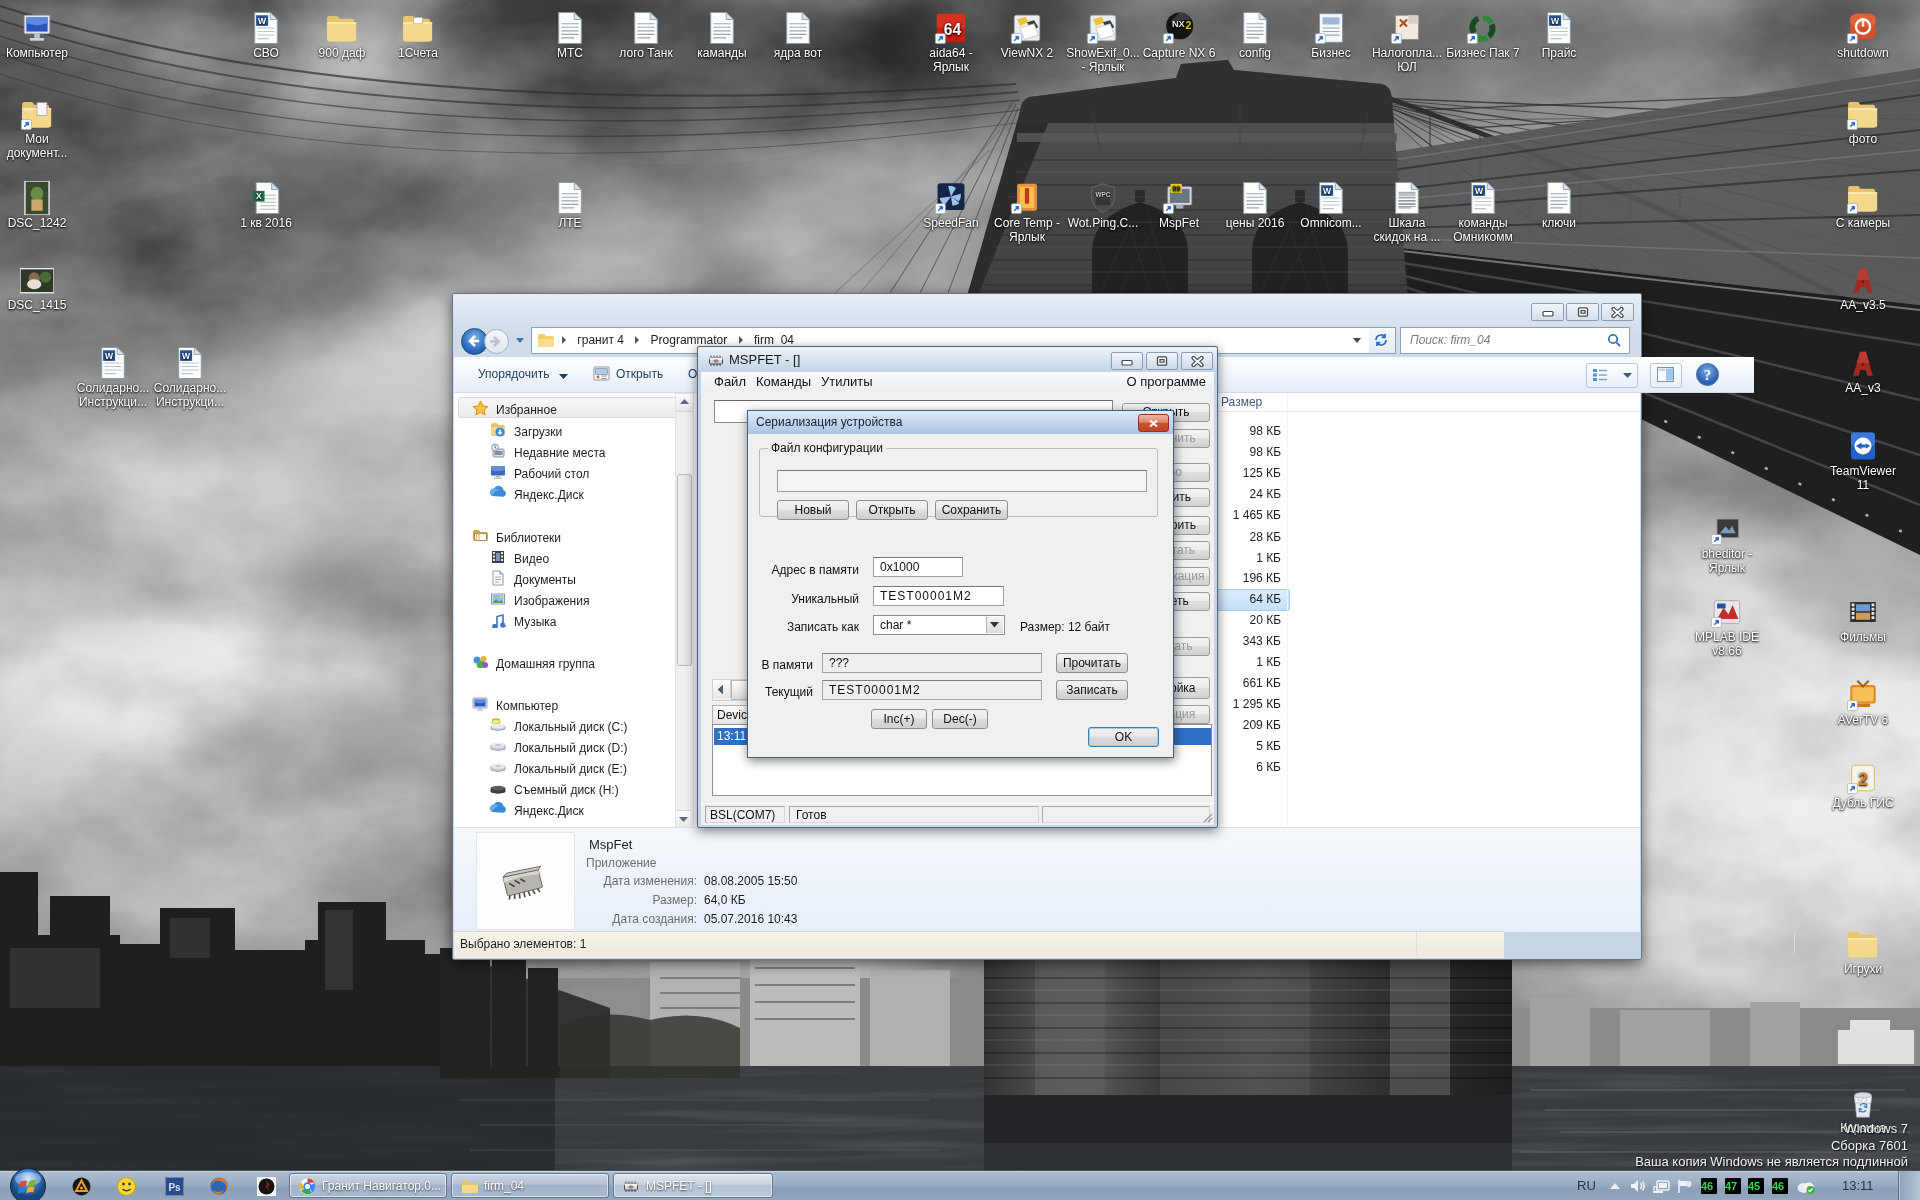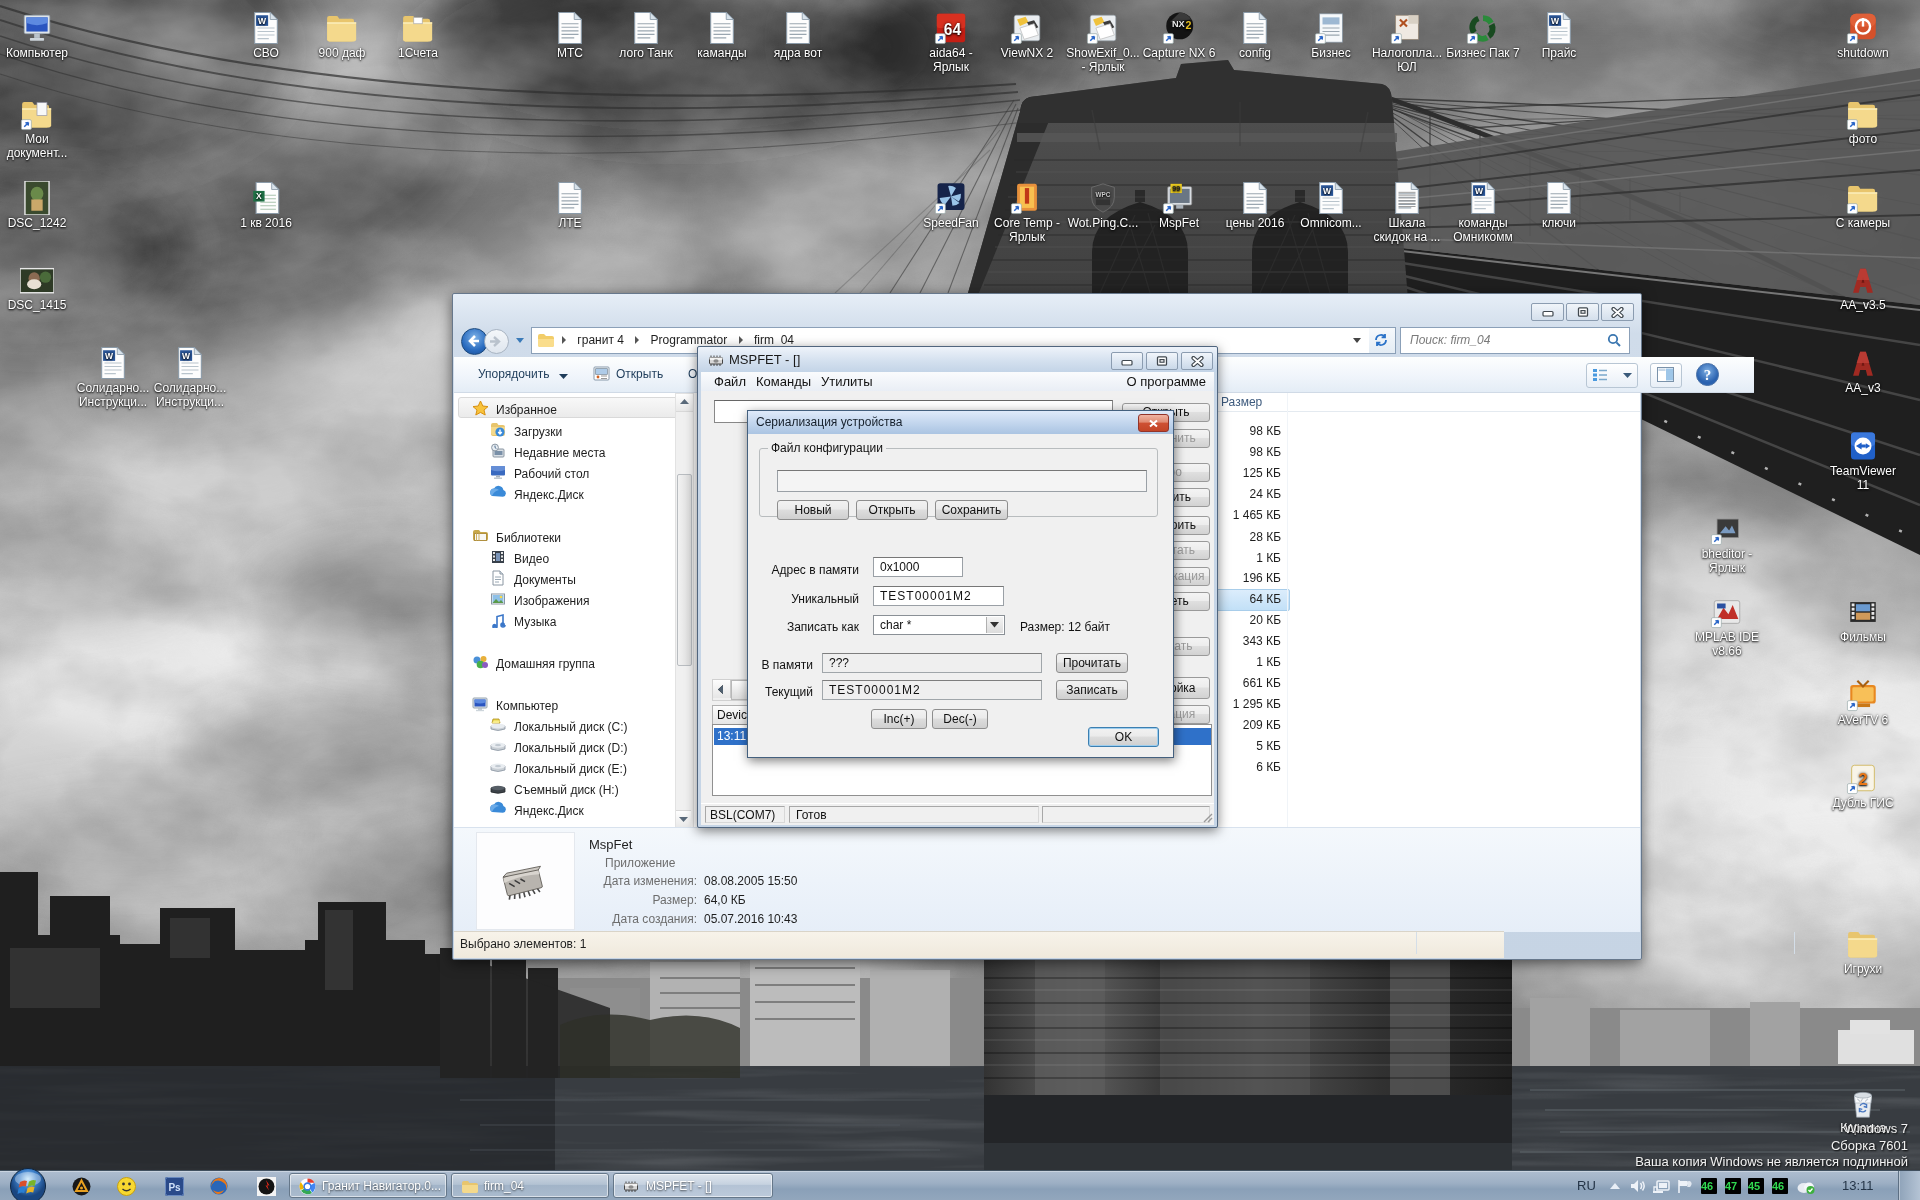--- a/index.html
+++ b/index.html
@@ -1036,21 +1036,21 @@
    <g stroke="#4a4a4a" stroke-width="2.2">
               <path d="M12,38 l-3,7 M18,39 l-2,7 M24,40 l-1,7 M30,40 l0,7 M36,40 l1,7 M42,39 l2,7 M48,38 l3,7"></path>
             </g>
    <rect x="8" y="14" width="48" height="26" rx="2" fill="#b8b4ae" stroke="#55514b"></rect>
    <path d="M8,16 q24,-6 48,0 l0,6 q-24,-5 -48,0 Z" fill="#d8d4ce"></path>
    <path d="M14,24 l6,6 M22,22 l6,6 M30,22 l5,5" stroke="#3a3a3a" stroke-width="2"></path>
    <path d="M8,14 l6,-4 46,2 -4,4 Z" fill="#ccc8c2" stroke="#55514b" stroke-width="1"></path>
    </g>
   </svg>
   <div style="position:absolute;left:135px;top:9px;color:#1e1e1e;font-size:13px;">MspFet</div>
-  <div style="position:absolute;left:151px;top:28px;color:#6d6d6d;">Приложение</div>
+  <div style="position:absolute;left:132px;top:28px;color:#6d6d6d;">Приложение</div>
   <div style="position:absolute;left:0px;top:46px;width:243px;text-align:right;color:#6d6d6d;">Дата изменения:</div>
   <div style="position:absolute;left:250px;top:46px;color:#1e1e1e;">08.08.2005 15:50</div>
   <div style="position:absolute;left:0px;top:65px;width:243px;text-align:right;color:#6d6d6d;">Размер:</div>
   <div style="position:absolute;left:250px;top:65px;color:#1e1e1e;">64,0 КБ</div>
   <div style="position:absolute;left:0px;top:84px;width:243px;text-align:right;color:#6d6d6d;">Дата создания:</div>
   <div style="position:absolute;left:250px;top:84px;color:#1e1e1e;">05.07.2016 10:43</div>
  </div>
  <div style="position:absolute;left:1px;top:637px;width:1050px;height:26px;background:linear-gradient(#f7f3ea,#efe9dc);border-top:1px solid #d9d4c8;">
   <span style="position:absolute;left:6px;top:5px;color:#1e1e1e;">Выбрано элементов: 1</span>
   <div style="position:absolute;left:962px;top:0;width:1px;height:22px;background:#d4dee8;"></div>

